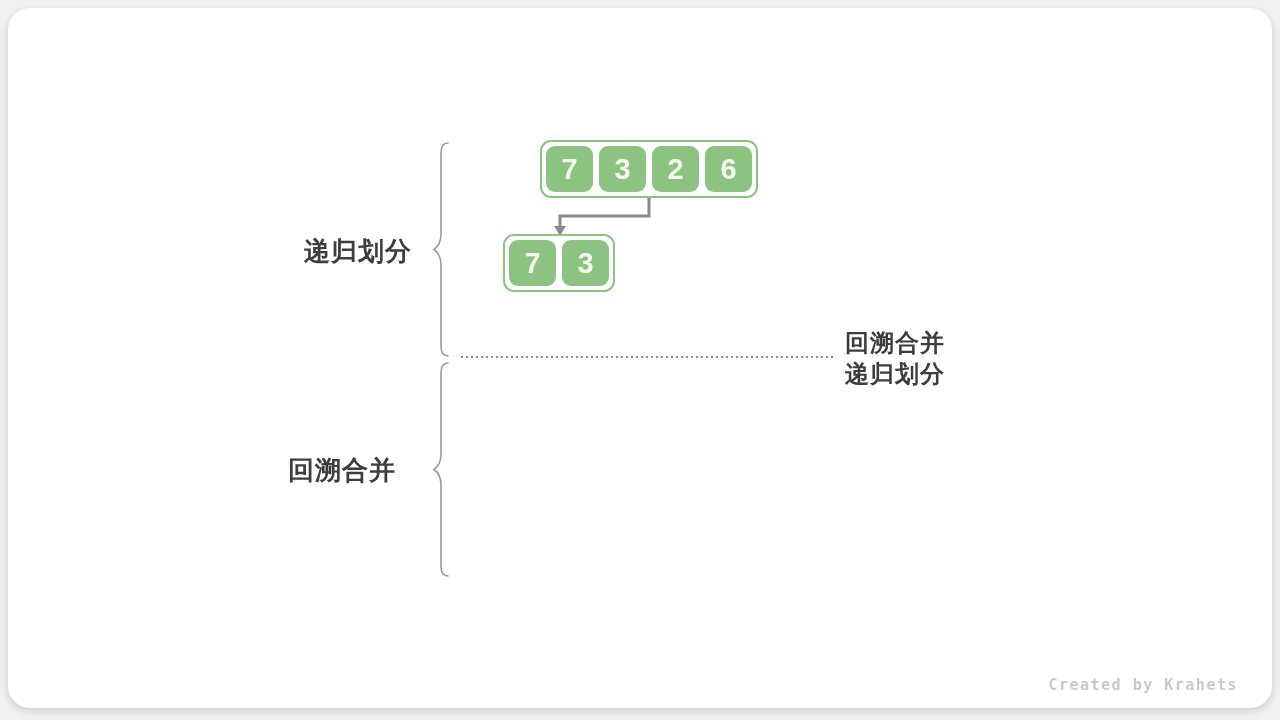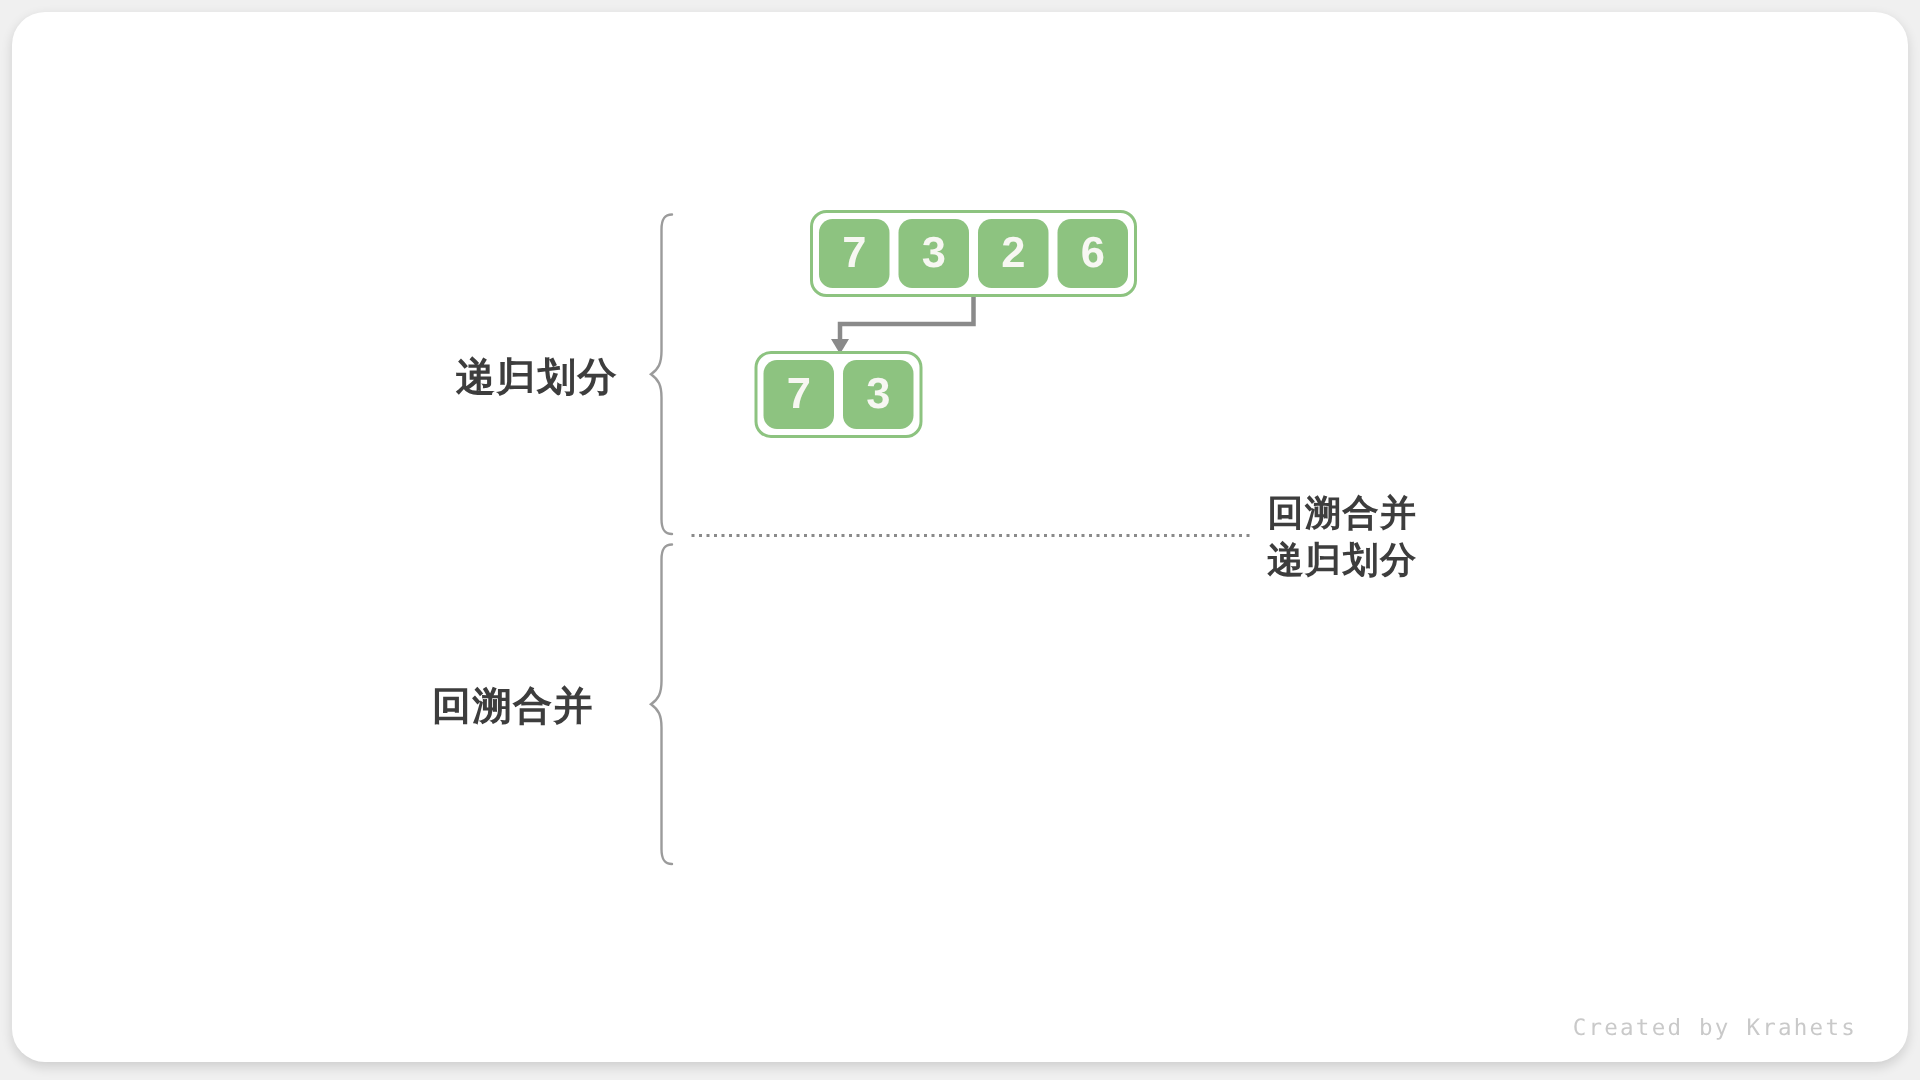--- a/index.html
+++ b/index.html
@@ -93,20 +93,21 @@
     letter-spacing: 1px;
   }
   .watermark {
     position: absolute;
     right: 42px; top: 676px;
     color: var(--watermark-gray);
     font-family: "DejaVu Sans Mono", "Liberation Mono", monospace;
     font-size: 15px;
     letter-spacing: 1.5px;
     white-space: nowrap;
+    font-weight: bold;
   }
 </style>
 </head>
 <body>
 
 <div class="card"></div>
 
 <svg class="overlay" viewBox="0 0 1280 720">
 
   <g transform="translate(433,142)">

